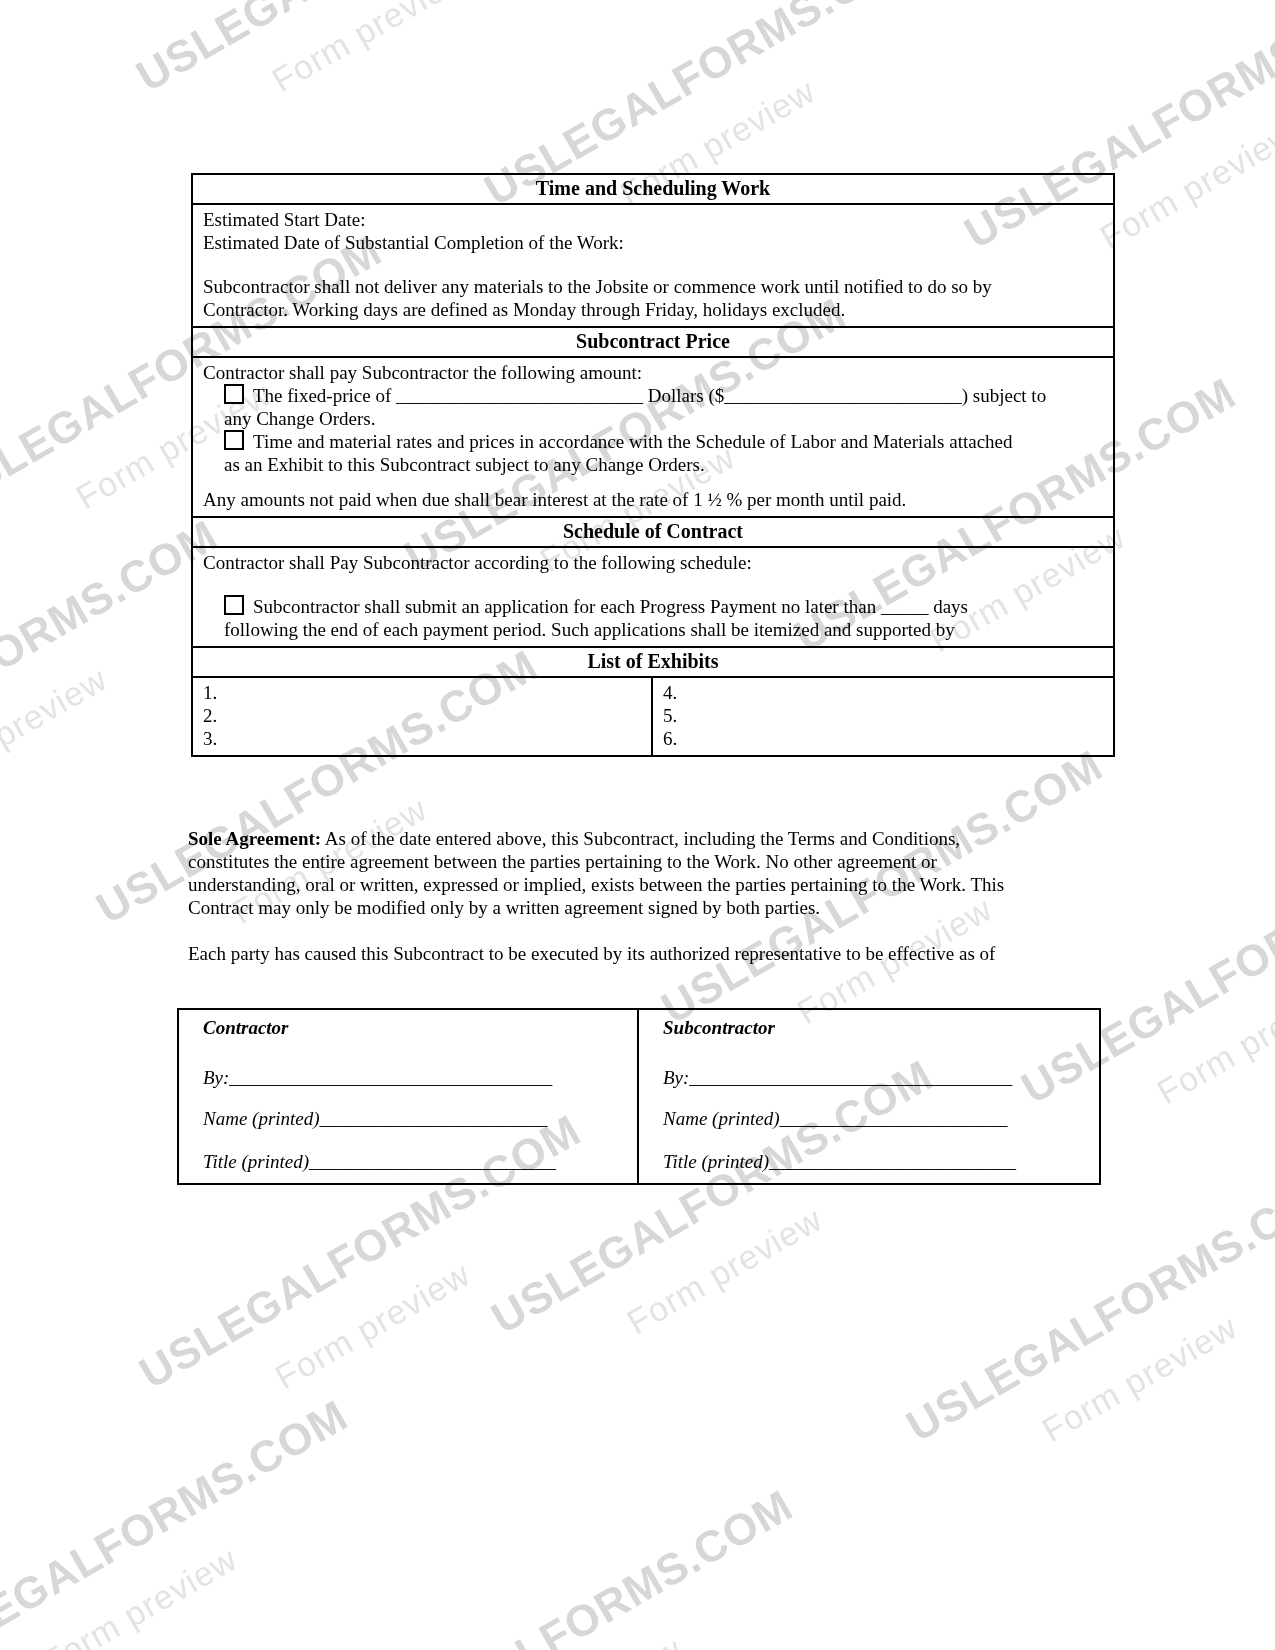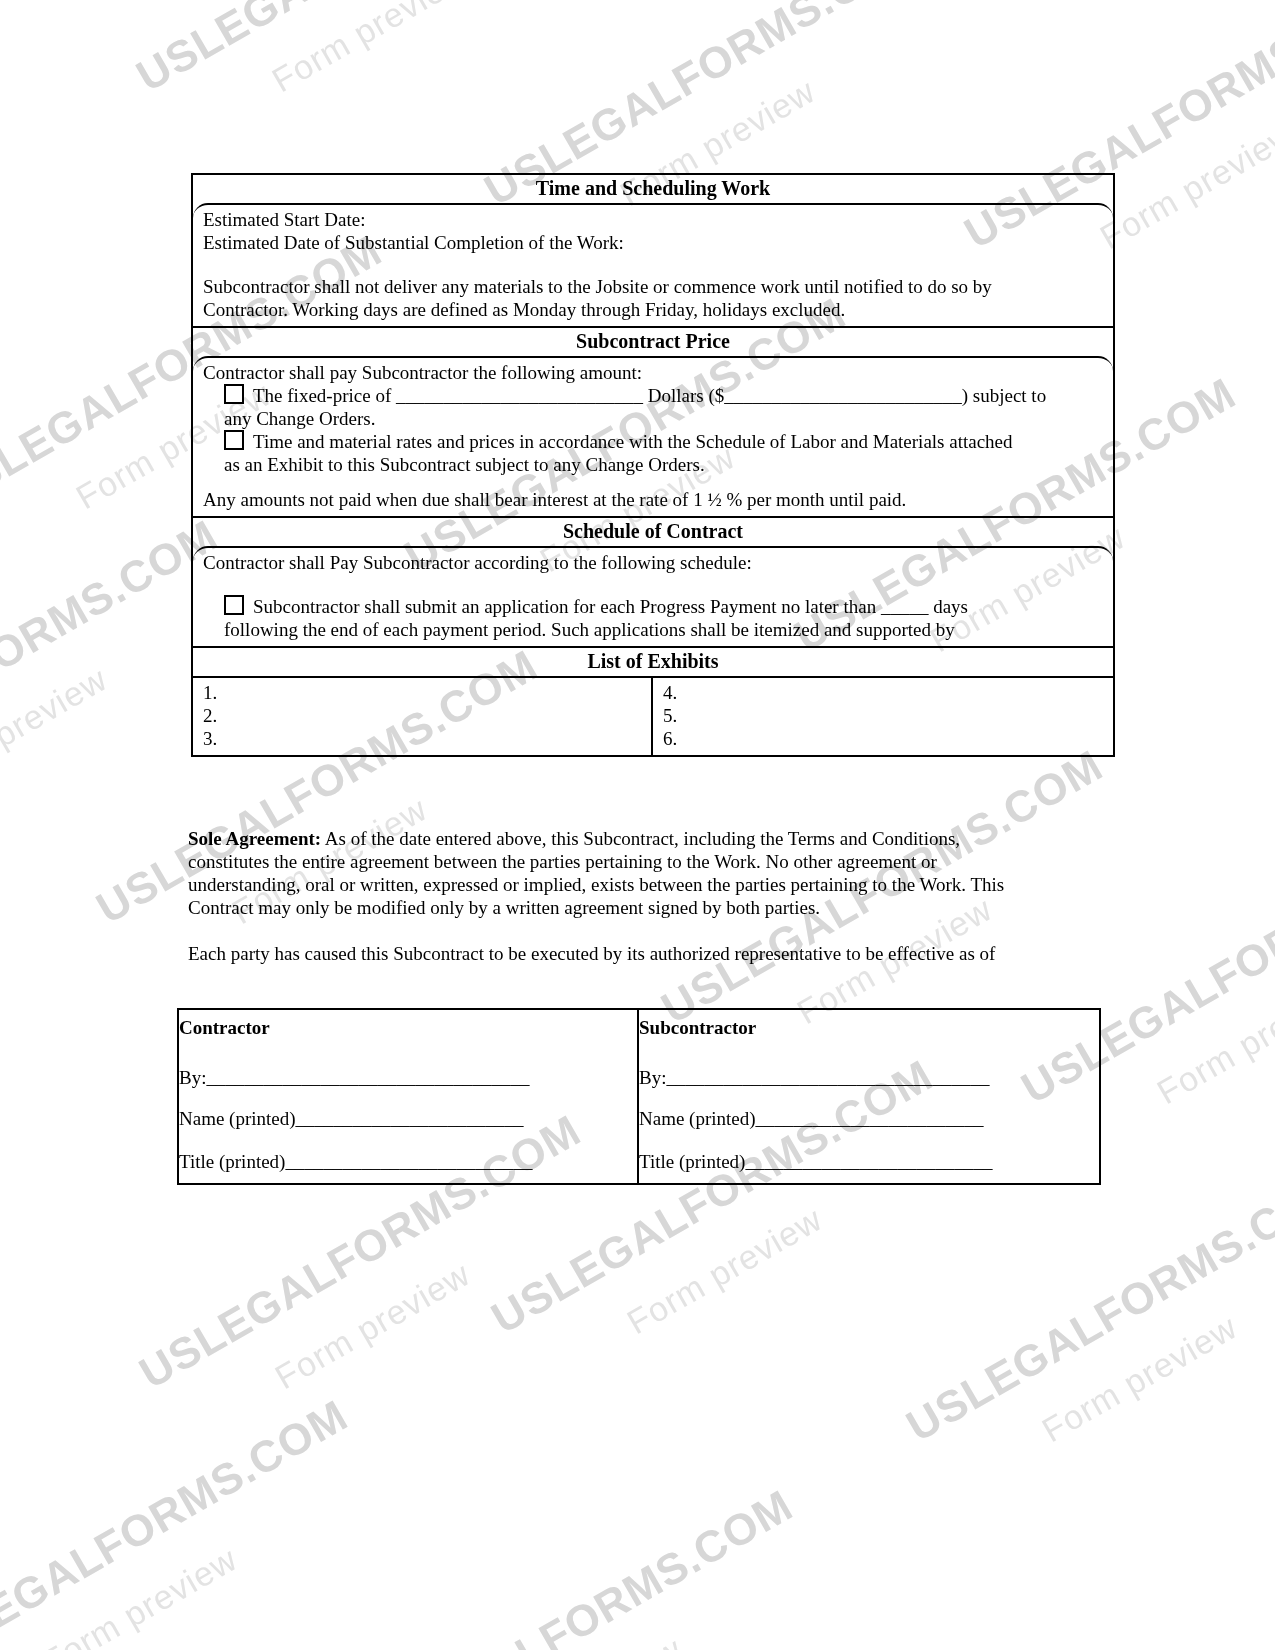--- a/index.html
+++ b/index.html
@@ -41,21 +41,21 @@
   .content{position:absolute;left:0;top:0;width:100%;height:100%;z-index:1;font-size:19px;line-height:23px;}
   .main-table{
     position:absolute;left:191px;top:173px;width:920px;
     border:2px solid #000;
   }
   .th{
     text-align:center;font-weight:bold;font-size:20px;
     padding:2px 8px 3px 8px;
   }
   .bt{border-top:2px solid #000;}
-  .cell{padding:3px 10px 5px 10px;border-radius:15px;}
+  .cell{padding:3px 10px 5px 10px;}
   .cell p{margin:0;}
   .indent{margin-left:21px !important;}
   .gap-sm{height:12px;}
   .gap-md{height:21px;}
   .cb{
     display:inline-block;
     width:16px;height:16px;
     border:2px solid #000;
     vertical-align:-2px;
     margin-right:9px;
@@ -65,21 +65,21 @@
   .exh-cell{width:50%;padding:3px 10px 5px 10px;box-sizing:border-box;}
   .exh-cell.first{border-right:2px solid #000;}
   .exh-cell p{margin:0;}
   .para{position:absolute;left:188px;width:905px;}
   .para p{margin:0;}
   .sig-table{
     position:absolute;left:177px;top:1008px;width:920px;
     border:2px solid #000;
     display:flex;
   }
-  .sig-cell{width:50%;padding:6px 12px 10px 0;box-sizing:border-box;}
+  .sig-cell{width:50%;padding:6px 12px 10px 24px;box-sizing:border-box;font-style:italic;}
   .sig-cell.first{border-right:2px solid #000;}
   .sig-cell p{margin:0;}
   .sig-party{font-weight:bold;}
   .sig-by{margin-top:27px !important;}
   .sig-name{margin-top:18px !important;}
   .sig-title{margin-top:20px !important;}
 </style>
 </head>
 <body>
 

